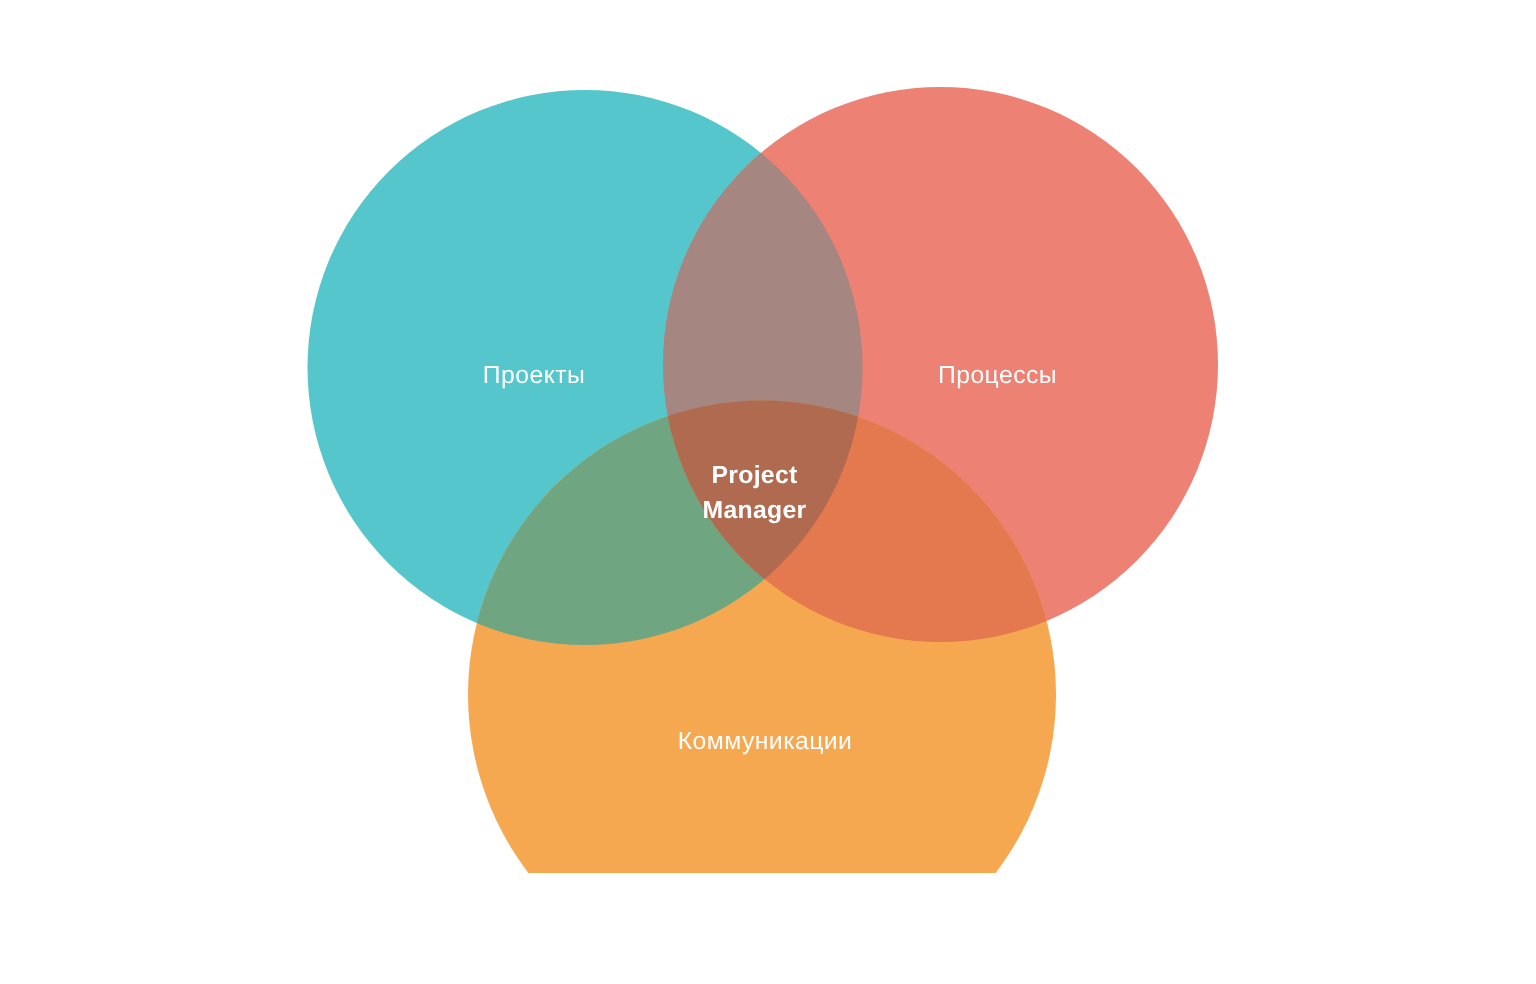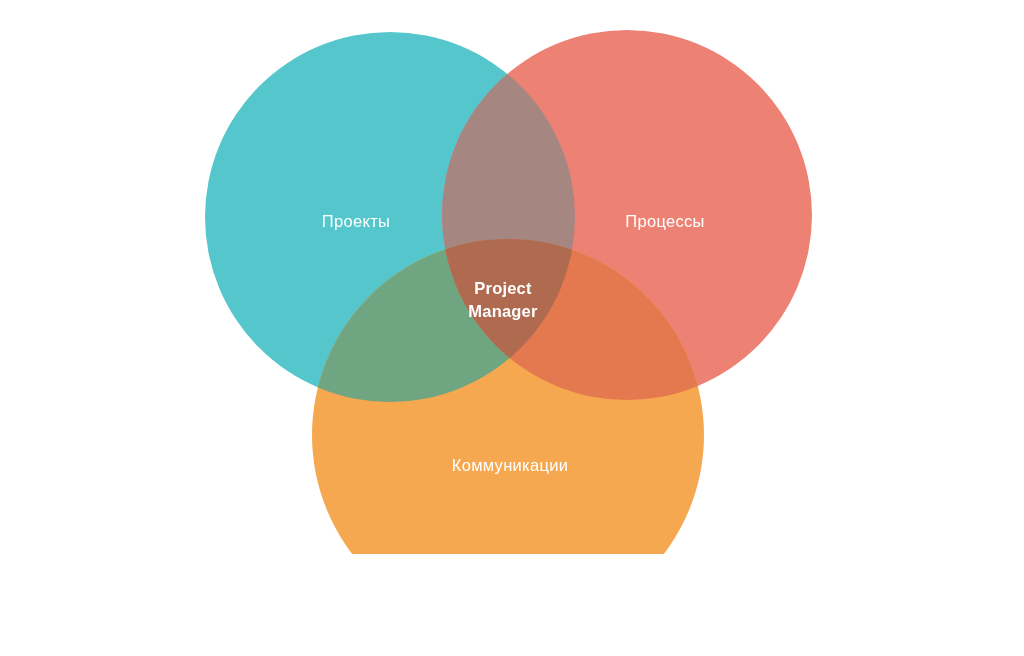--- a/index.html
+++ b/index.html
@@ -7,20 +7,21 @@
     padding: 0;
     background: #ffffff;
   }
   .stage {
     position: relative;
     width: 1024px;
     height: 554px;
     background: #ffffff;
     overflow: hidden;
     font-family: "Liberation Sans", sans-serif;
+    margin-top: 28px;
   }
   svg { display: block; }
   text {
     font-family: "Liberation Sans", sans-serif;
     user-select: none;
   }
   .set-label { font-size: 16.5px; font-weight: 400; letter-spacing: 0.3px; }
   .center-label { font-size: 16.5px; font-weight: 700; letter-spacing: 0.2px; }
 </style>
 </head>

